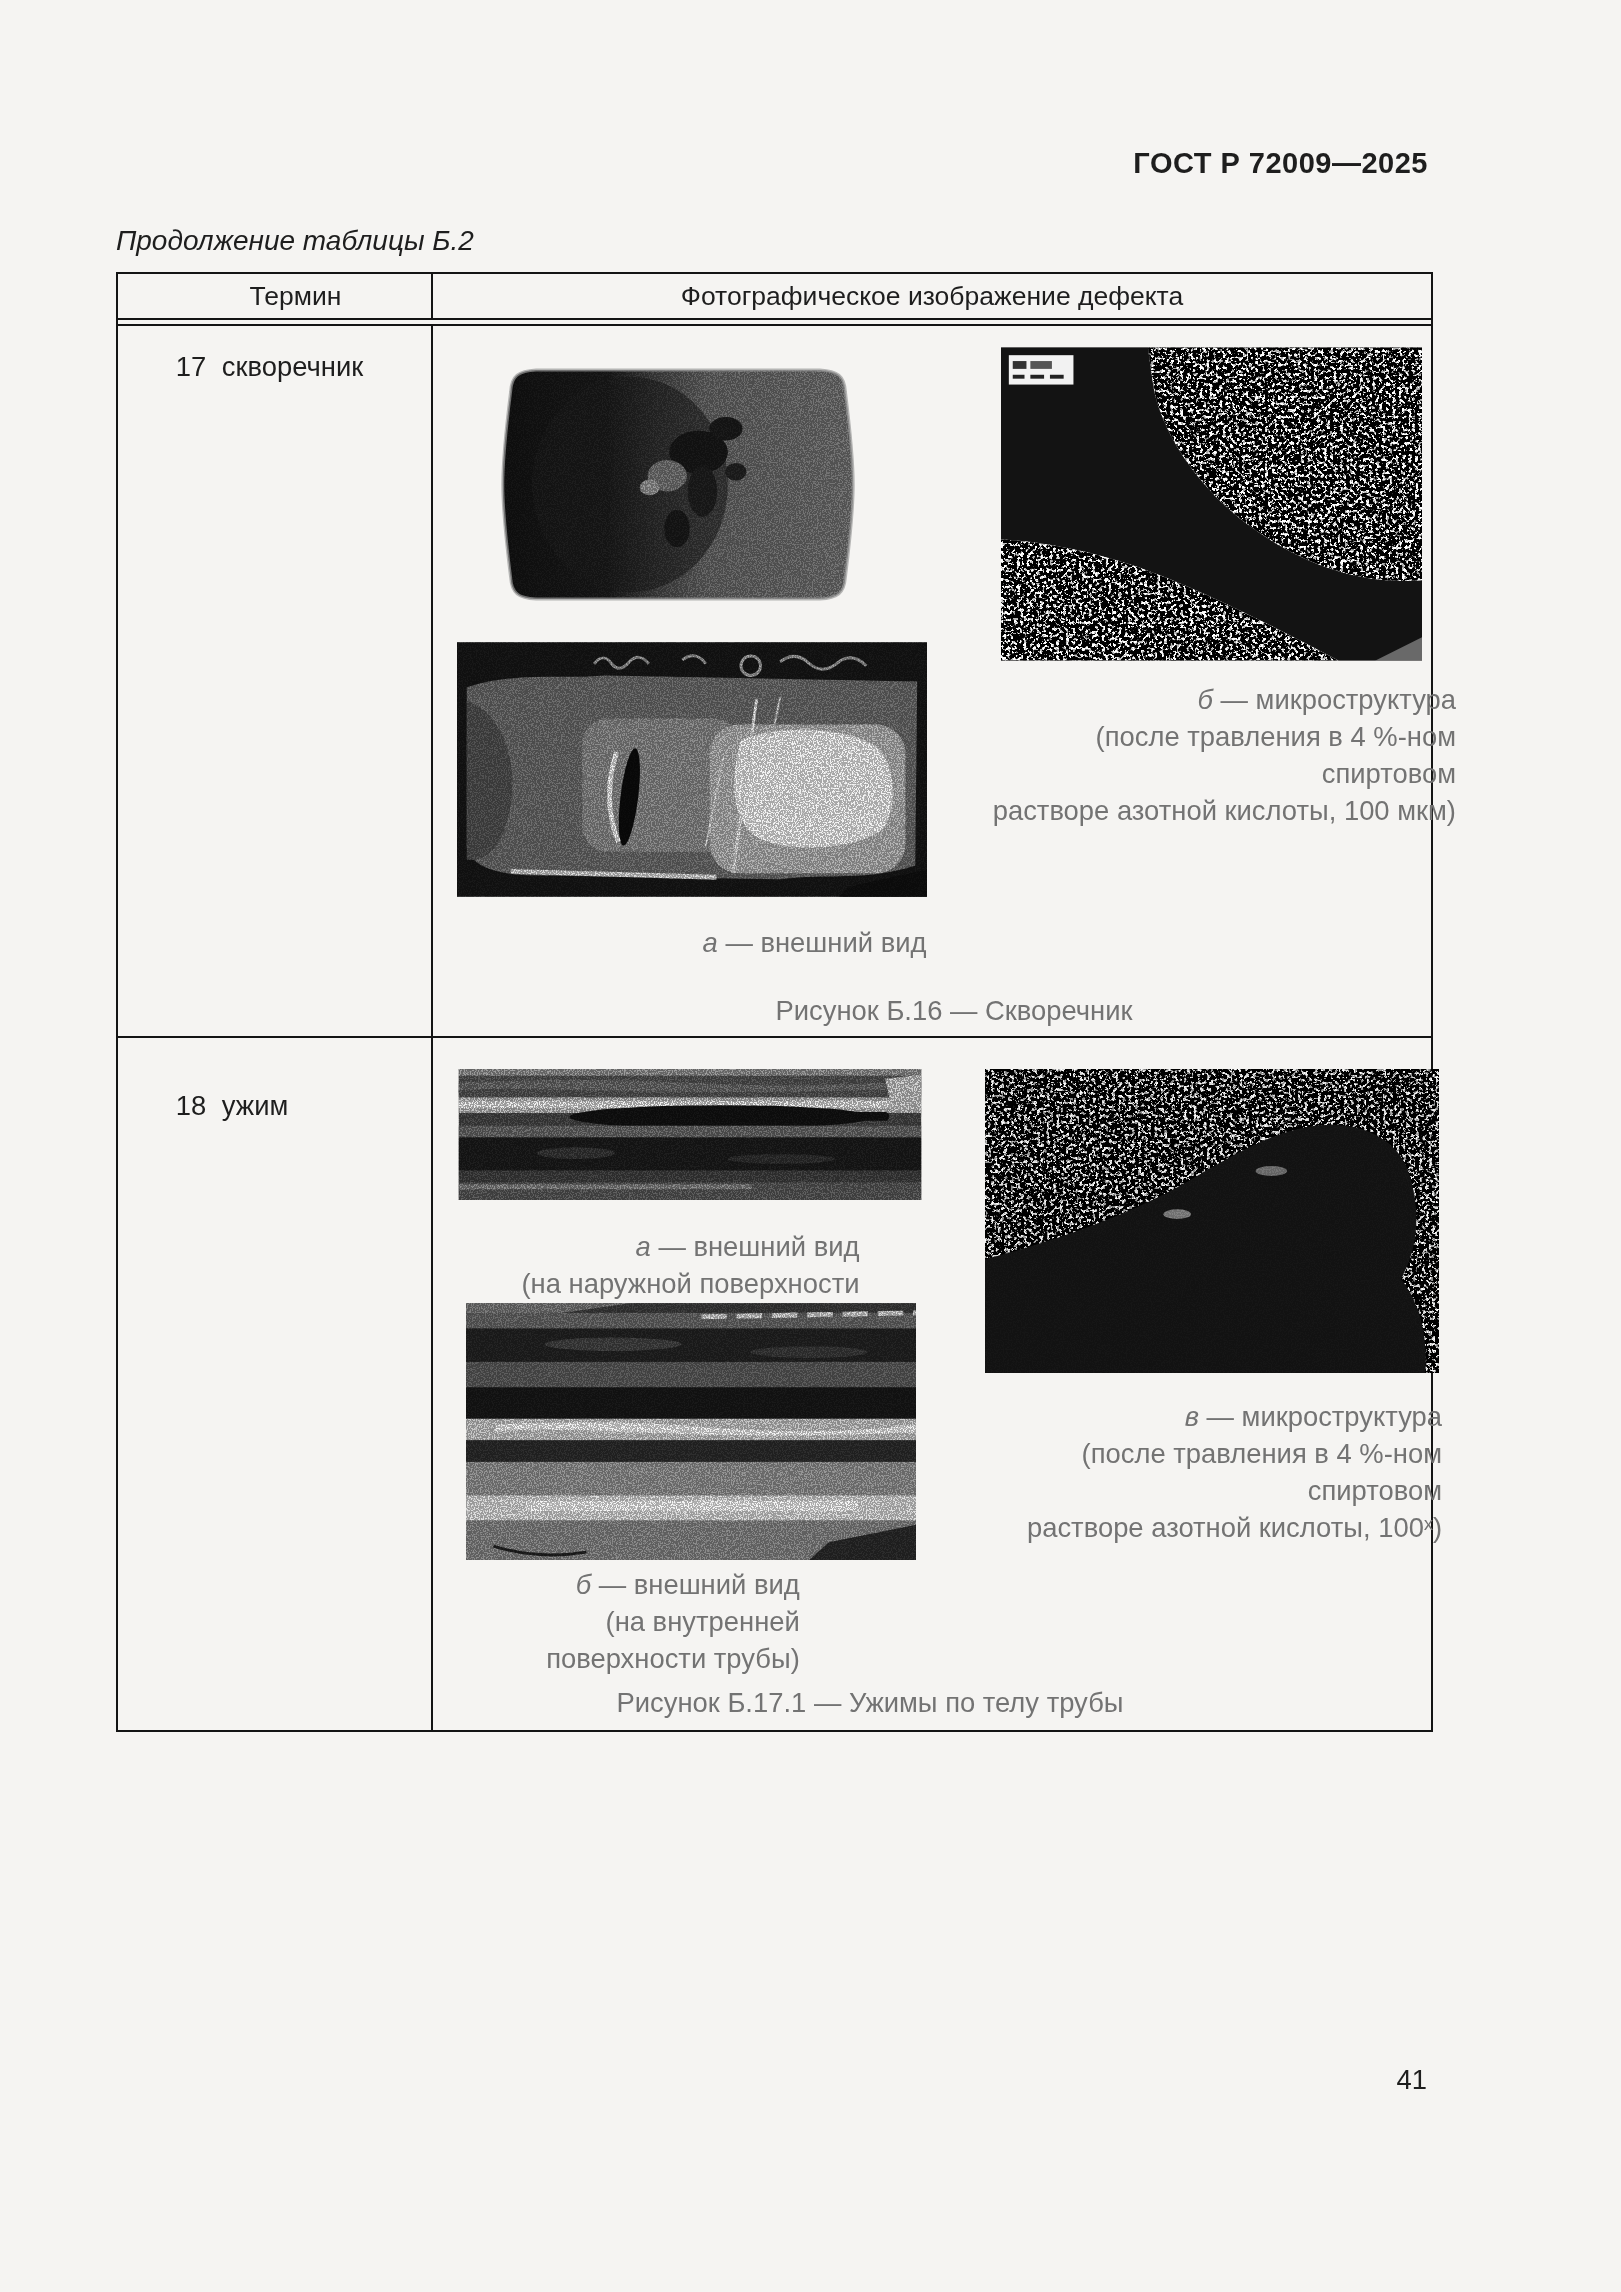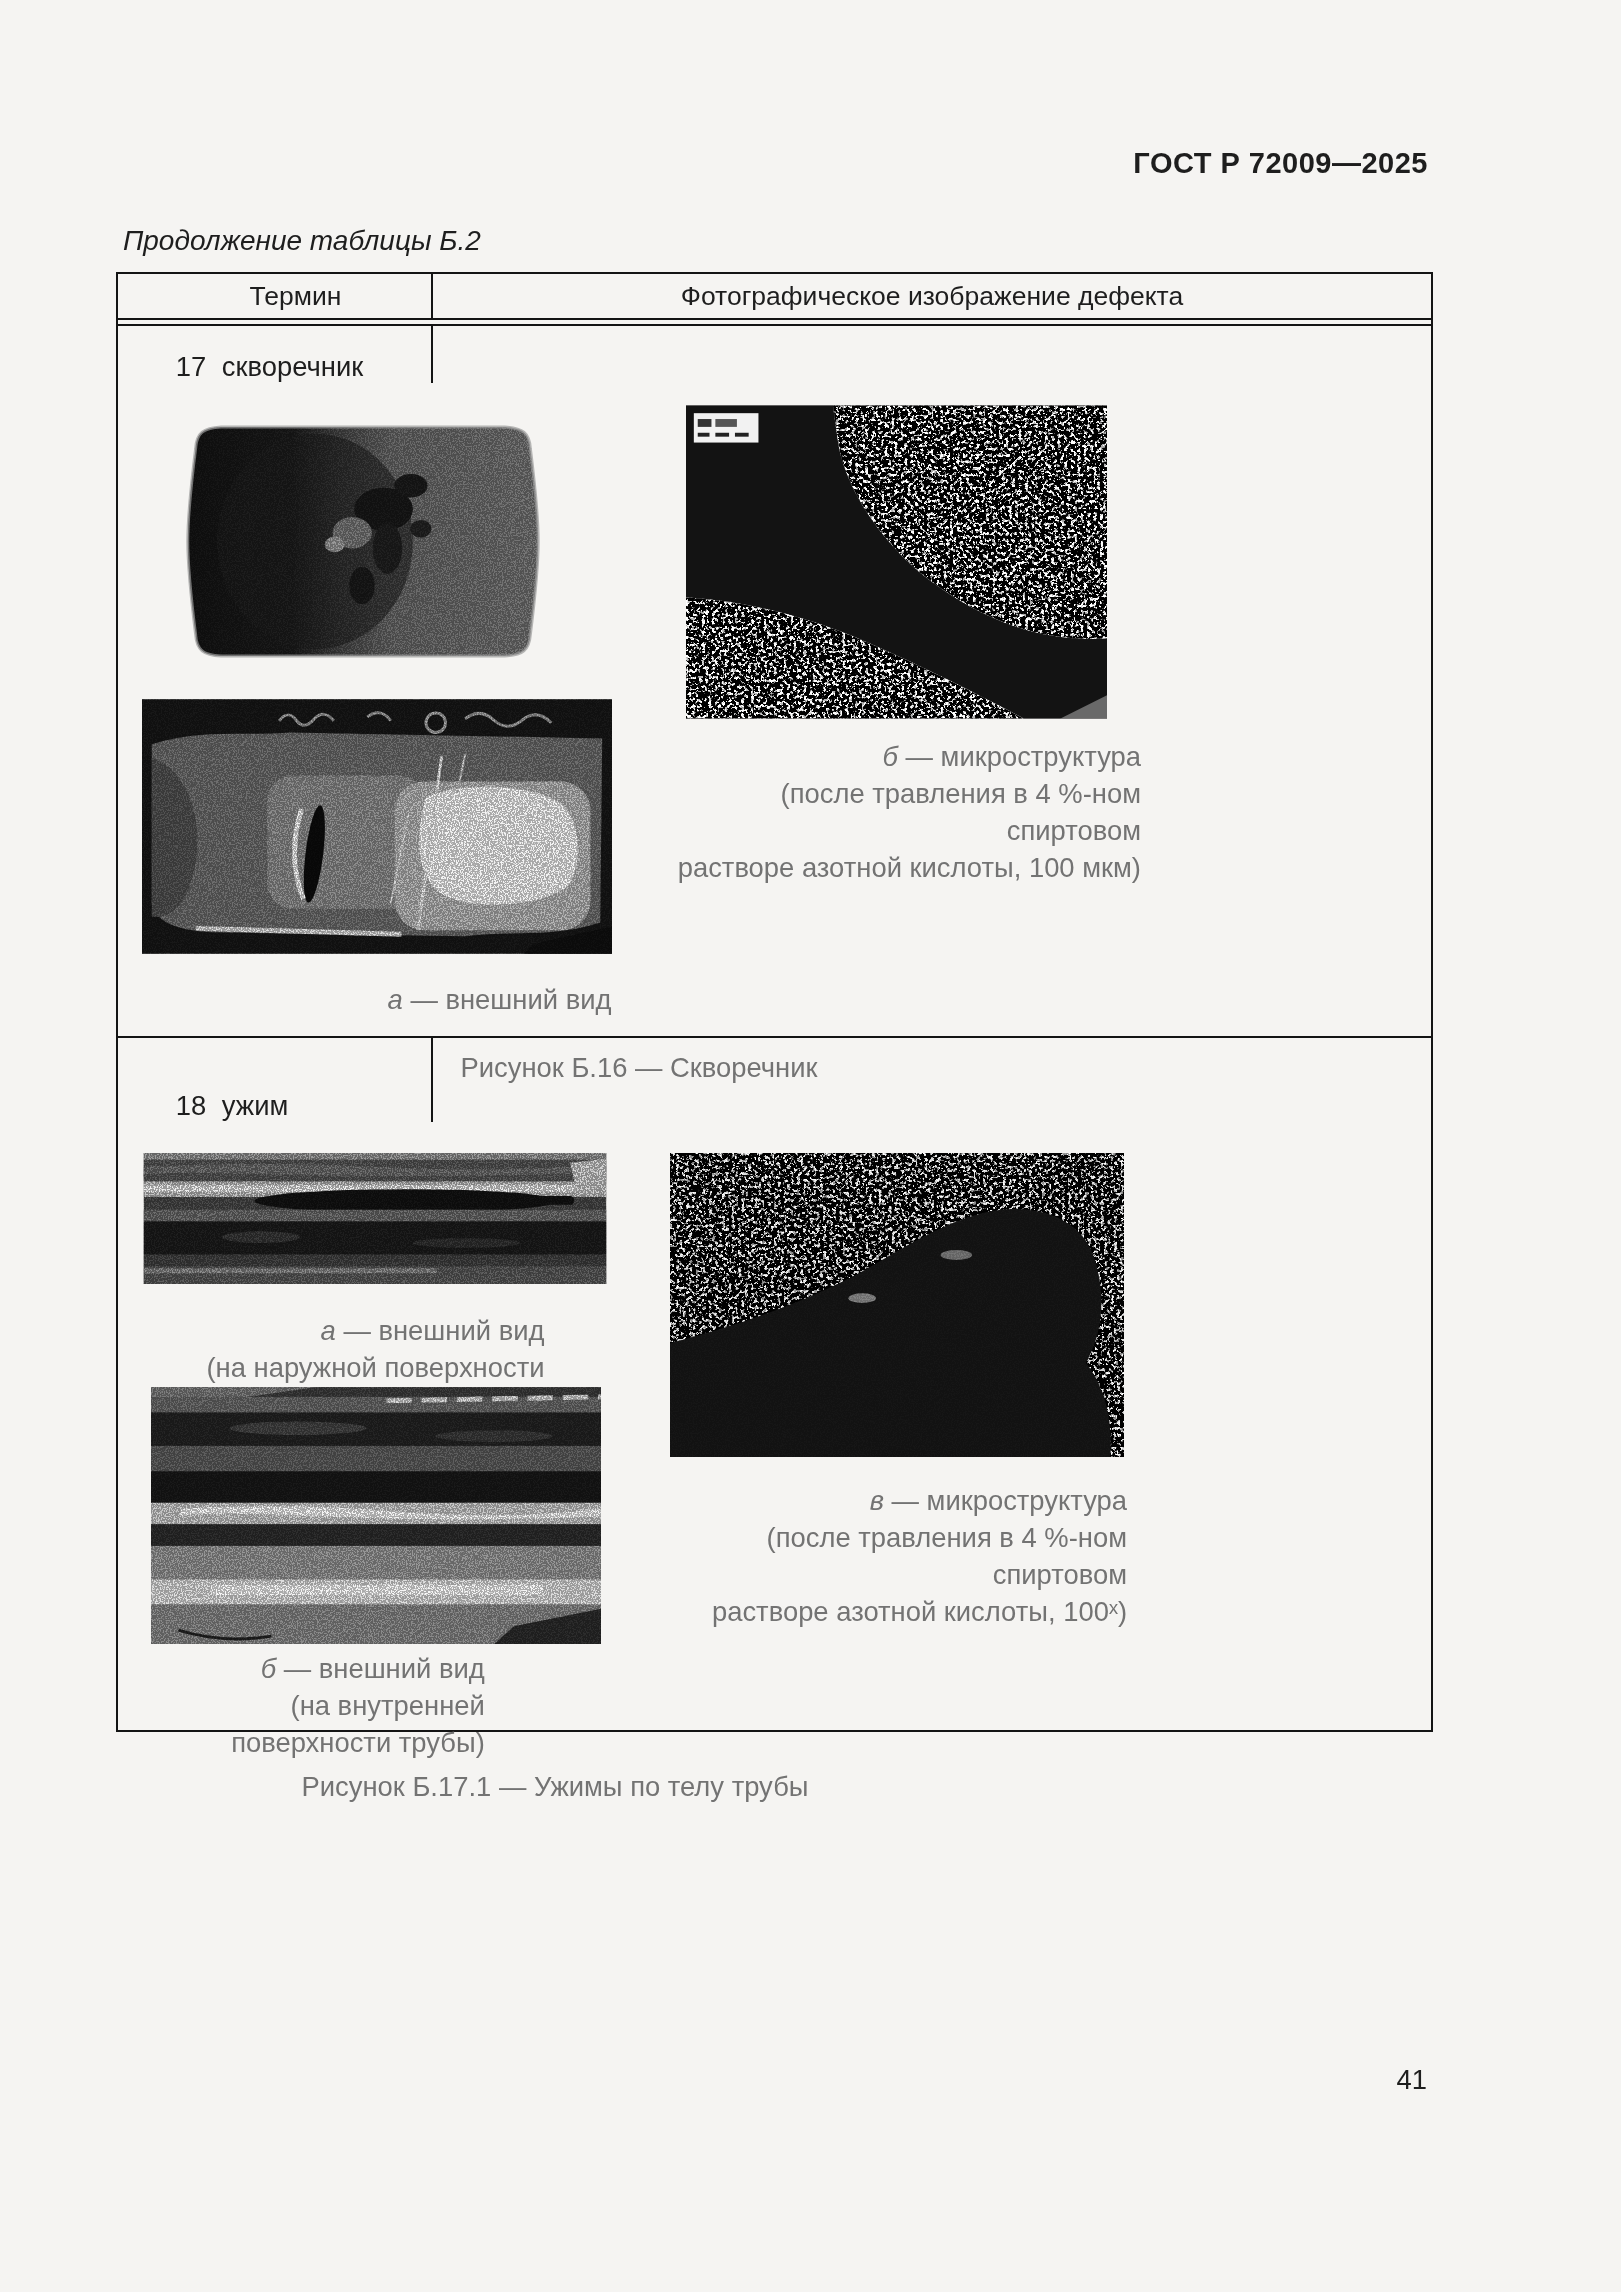--- a/index.html
+++ b/index.html
@@ -4,28 +4,28 @@
 <style>
   html,body{margin:0;padding:0;background:#e8e8e8;}
   .page{
     position:relative;width:1621px;height:2293px;margin:0 auto;
     background:#f5f4f2;color:#1e1e1e;
     font-family:"Liberation Sans","DejaVu Sans",sans-serif;
     overflow:hidden;
     text-decoration:underline;
   }
   .doc-header{position:absolute;top:147px;right:193px;font-size:29px;font-weight:bold;letter-spacing:0.5px;}
-  .continuation{position:absolute;top:225px;left:116px;font-size:28px;font-style:italic;margin-left:7px;}
+  .continuation{position:absolute;top:225px;left:116px;font-size:28px;font-style:italic;}
   .gtable{position:absolute;left:116px;top:272px;width:1317px;height:1460px;border:2px solid #141414;box-sizing:border-box;background:#f5f4f2;}
   .thead{display:flex;height:46px;border-bottom:2px solid #141414;box-sizing:border-box;}
   .double-rule{height:5.9px;border-bottom:2px solid #141414;box-sizing:border-box;}
   .th{display:flex;align-items:center;justify-content:center;font-size:26.5px;box-sizing:border-box;}
   .term-col{width:273px;border-right:2px solid #141414;box-sizing:border-box;flex:none;margin-left:42px;}
   .photo-col{flex:1;position:relative;box-sizing:border-box;}
-  .trow{display:flex;box-sizing:border-box;flex-direction:column;}
+  .trow{display:flex;box-sizing:border-box;}
   .row17{height:712px;border-bottom:2px solid #141414;}
   .row18{height:693px;}
   .td.term-col{padding:25.5px 9.8px 0 15.7px;font-size:27.4px;}
   .row18 .td.term-col{padding-top:52px;}
   .tnum{margin-right:15.7px;}
   .photo{position:absolute;display:block;}
   .cap{position:absolute;text-align:right;font-size:27.4px;line-height:37px;color:#737373;}
   .cap i{font-style:italic;}
   .figcap{position:absolute;text-align:center;font-size:27.4px;color:#737373;}
   .page-num{position:absolute;left:1384px;top:2064px;width:43px;text-align:right;font-size:27.4px;}

